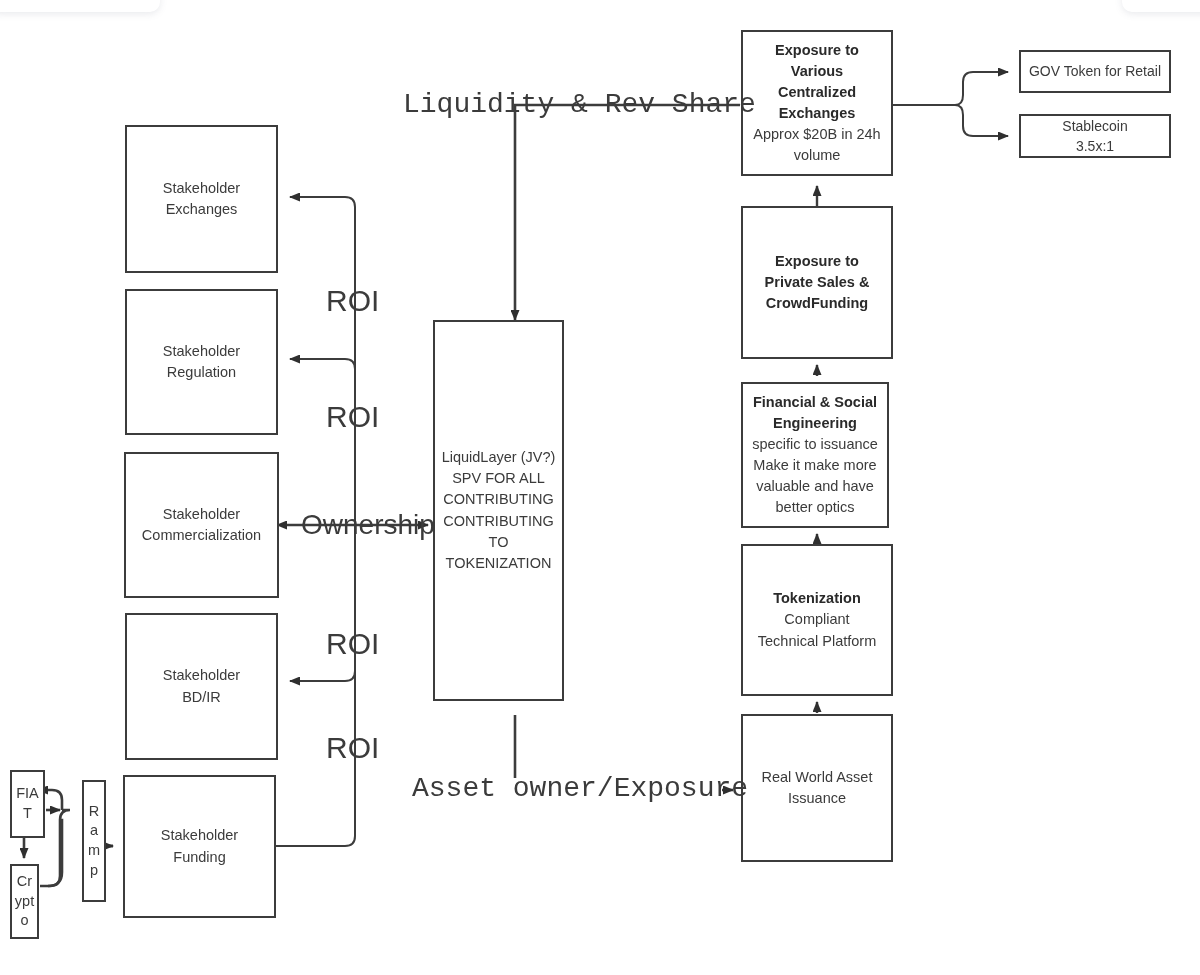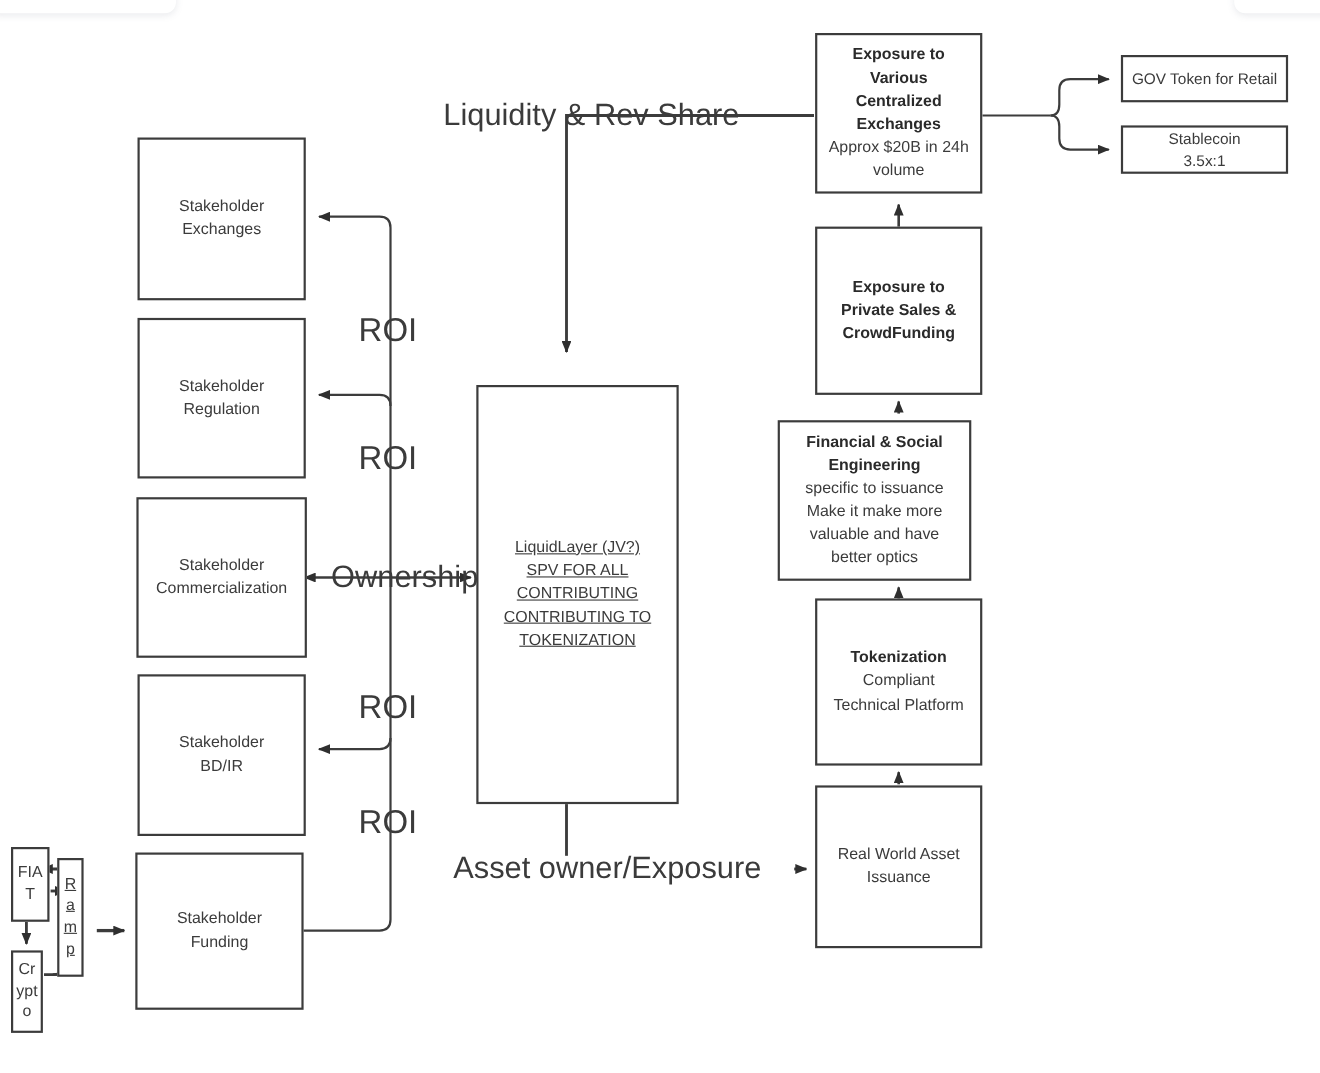--- a/index.html
+++ b/index.html
@@ -62,21 +62,21 @@
     word-break: break-all;
   }
 
   .edge-label {
     position: absolute;
     color: #3b3b3b;
     white-space: nowrap;
     background: transparent;
   }
   .lbl-roi        { font-size: 30px; }
-  .lbl-big        { font-size: 28px; }
+  .lbl-big        { font-size: 28px; font-family: Liberation Mono, monospace; }
   .lbl-ownership  { font-size: 28px; }
 </style>
 </head>
 <body>
 
 <div id="canvas">
 
   <div class="chrome-panel chrome-left"></div>
   <div class="chrome-panel chrome-right"></div>
 
@@ -165,25 +165,25 @@
   </div>
 
   <div class="node vert-node" style="left:10px; top:770px; width:35px; height:68px;">
     <span>FIAT</span>
   </div>
 
   <div class="node vert-node" style="left:10px; top:864px; width:29px; height:75px;">
     <span>Crypto</span>
   </div>
 
-  <div class="node vert-node" style="left:52px; top:780px; width:24px; height:108px;text-decoration:underline;">
+  <div class="node vert-node" style="left:82px; top:780px; width:24px; height:122px;">
     <span>Ramp</span>
   </div>
 
-  <div class="node" style="left:433px; top:350px; width:184px; height:381px;text-decoration:underline;">
+  <div class="node" style="left:433px; top:320px; width:131px; height:381px;">
     <div class="txt">
       <div>LiquidLayer (JV?)</div>
       <div>SPV FOR ALL</div>
       <div>CONTRIBUTING</div>
       <div>CONTRIBUTING TO</div>
       <div>TOKENIZATION</div>
     </div>
   </div>
 
   <div class="node" style="left:741px; top:30px; width:152px; height:146px;">
@@ -198,21 +198,21 @@
   </div>
 
   <div class="node" style="left:741px; top:206px; width:152px; height:153px;">
     <div class="txt">
       <div><b>Exposure to</b></div>
       <div><b>Private Sales &amp;</b></div>
       <div><b>CrowdFunding</b></div>
     </div>
   </div>
 
-  <div class="node" style="left:707px; top:382px; width:176px; height:146px;">
+  <div class="node" style="left:741px; top:382px; width:148px; height:146px;">
     <div class="txt">
       <div><b>Financial &amp; Social</b></div>
       <div><b>Engineering</b></div>
       <div>specific to issuance</div>
       <div>Make it make more</div>
       <div>valuable and have</div>
       <div>better optics</div>
     </div>
   </div>
 

